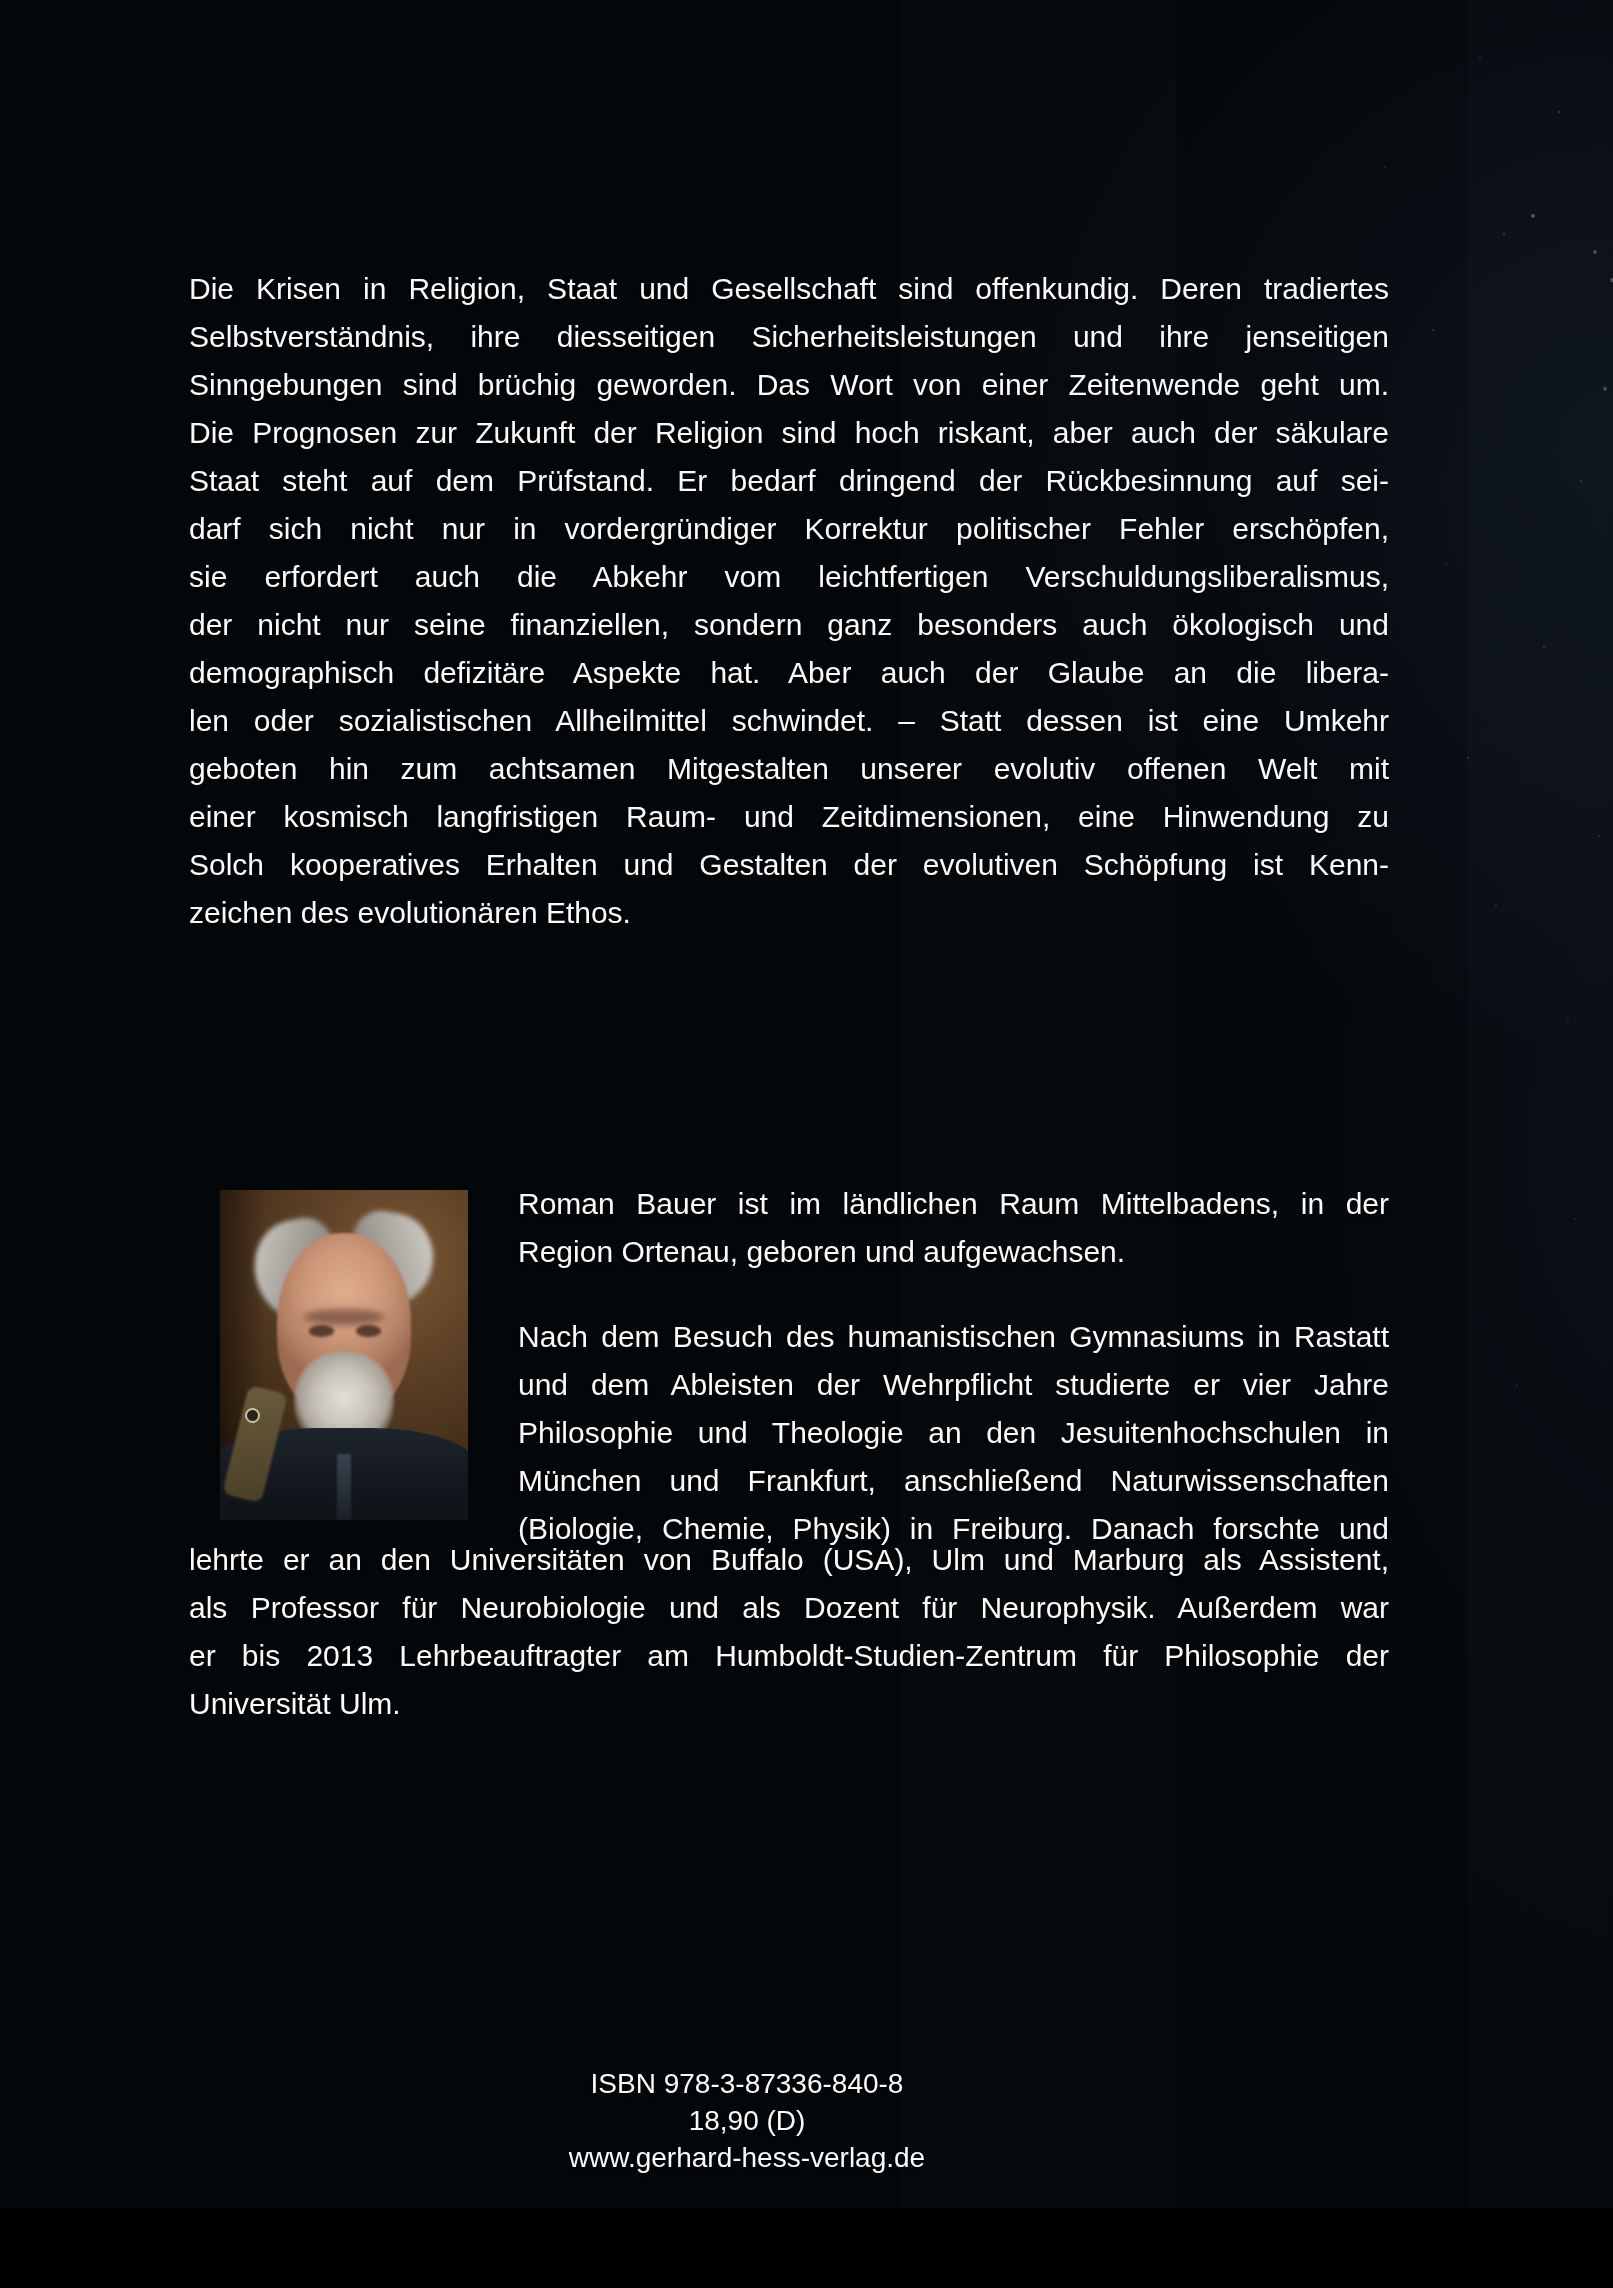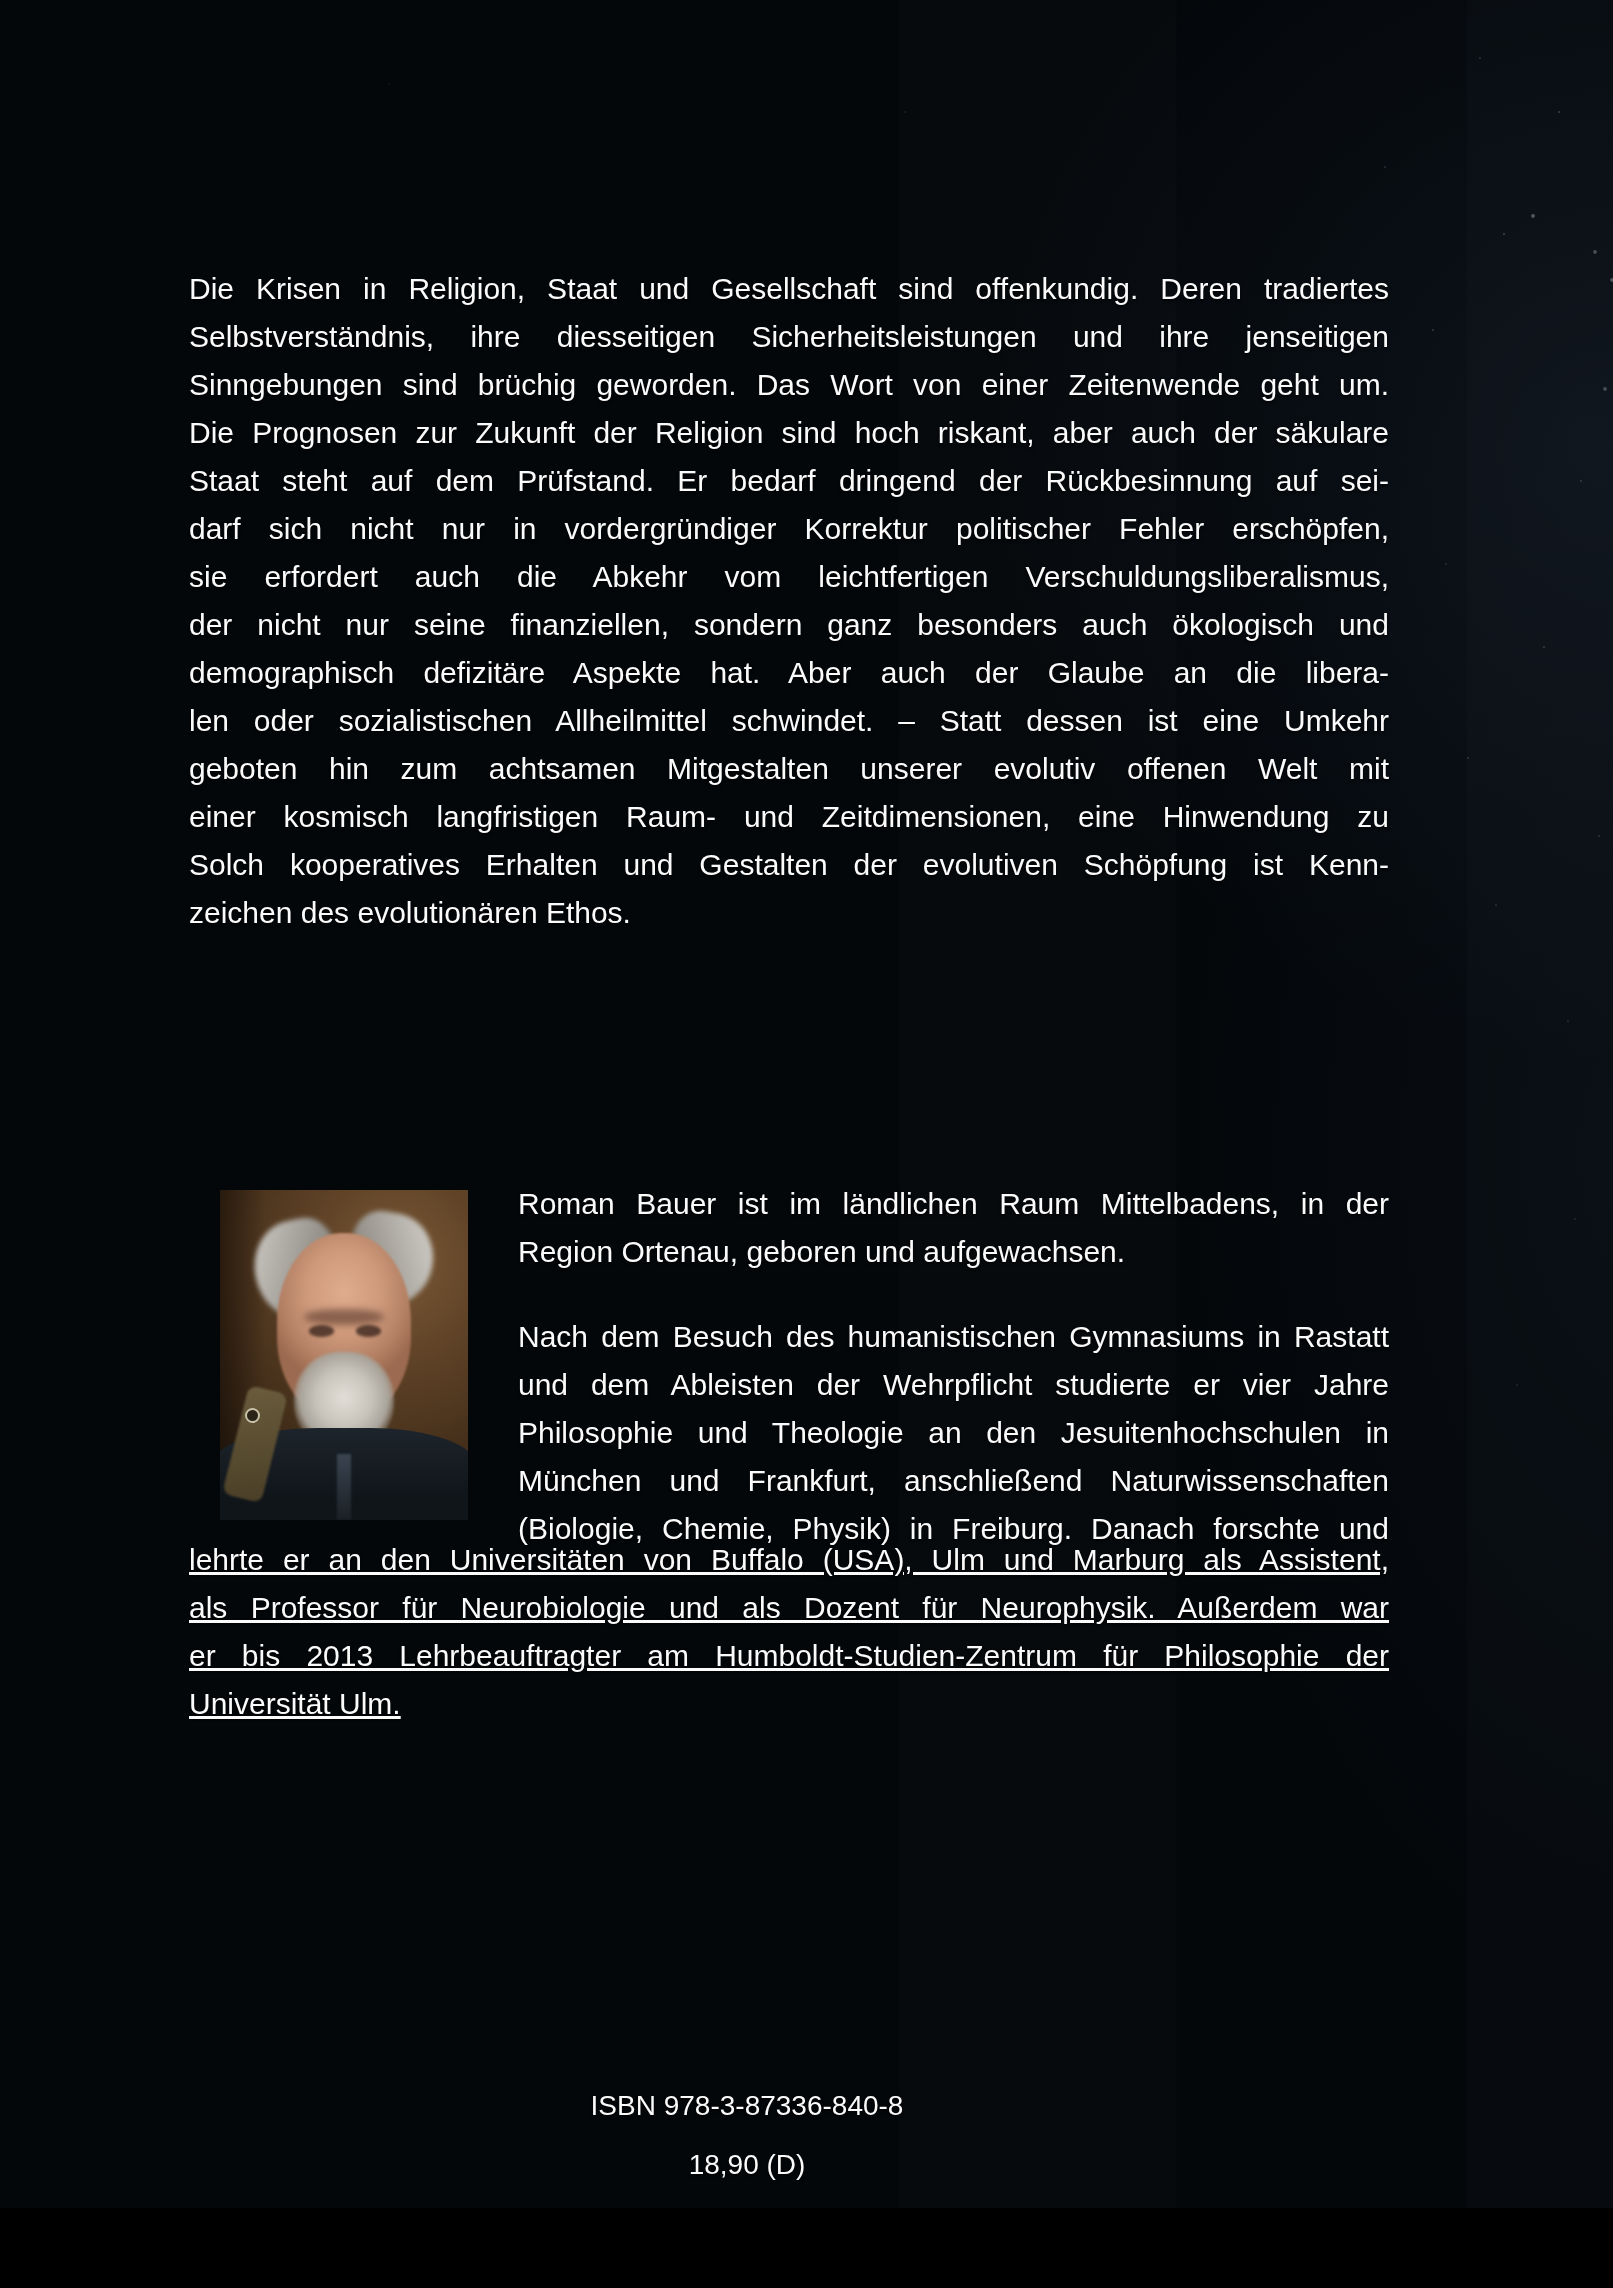--- a/index.html
+++ b/index.html
@@ -48,27 +48,27 @@
     height:48px;line-height:48px;
     text-align:justify;text-align-last:justify;
     white-space:nowrap;
     text-shadow:0 1.8px 2.8px rgba(0,0,0,.75);
   }
   .jl-left .tline-last{text-align-last:left;}
 
   .blurb{left:189px;top:265px;width:1200px;}
   .bio-col{left:518px;top:1180px;width:871px;}
   .bio-p2{margin-top:37px;}
-  .bio-full{left:189px;top:1536px;width:1200px;text-decoration:underline;}
+  .bio-full{left:189px;top:1536px;width:1200px;}
 
   .footer{
     position:absolute;left:378px;top:2065px;width:738px;
     text-align:center;font-size:28px;
   }
-  .footer div{height:37px;line-height:37px;text-shadow:0 1.8px 2.8px rgba(0,0,0,.75);margin-top:22px;}
+  .footer div{height:37px;line-height:37px;text-shadow:0 1.8px 2.8px rgba(0,0,0,.75);}
 
   
   .photo{
     position:absolute;left:220px;top:1190px;width:248px;height:330px;
     overflow:hidden;
     background:
       linear-gradient(90deg, rgba(20,12,6,.55) 0%, rgba(20,12,6,0) 18%),
       radial-gradient(120% 100% at 72% 22%, #7a5835 0%, #5d4126 32%, #46301b 58%, #2e2013 82%, #20150c 100%);
   }
   .photo *{position:absolute;}

